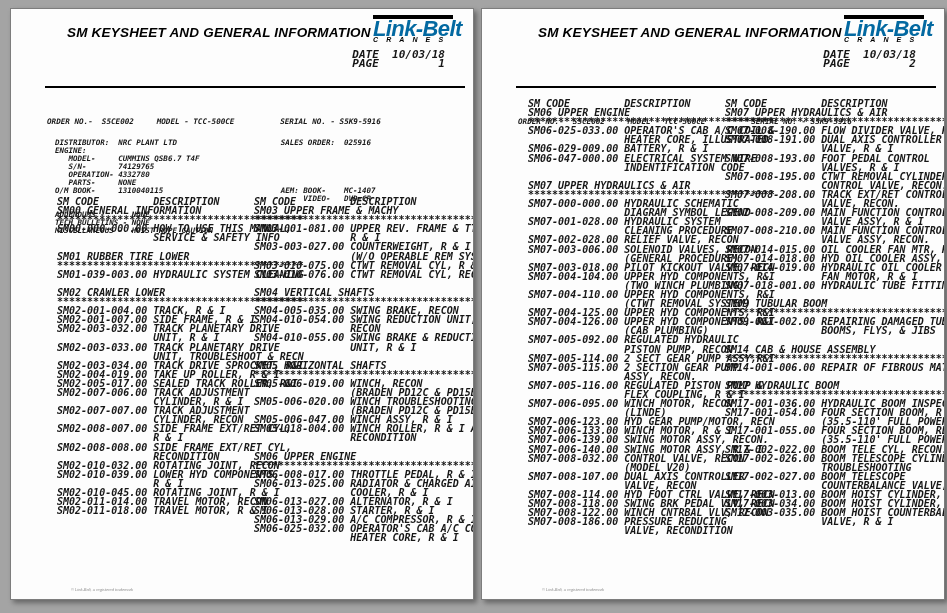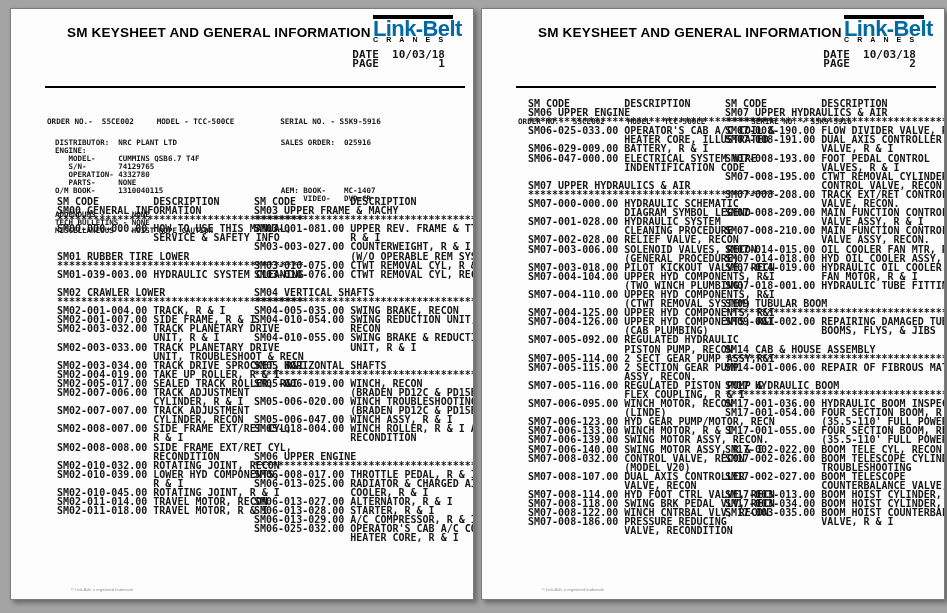--- a/index.html
+++ b/index.html
@@ -1,15 +1,15 @@
 <!DOCTYPE html>
 <html><head>
 <meta charset="utf-8">
 <style>
-  * { margin:0; padding:0; box-sizing:border-box; }
+  * { margin:0; padding:0; box-sizing:border-box;font-style:italic; }
   html,body { width:947px; height:613px; overflow:hidden; }
   body { background:#a4a4a4; position:relative; font-family:"Liberation Sans", sans-serif; }
 
   .page { position:absolute; top:8px; width:464px; height:592px;
           background:#fdfdfd; border:1px solid #7d7d7d;
           box-shadow:3px 3px 5px rgba(0,0,0,0.38); overflow:hidden; }
   .page1 { left:10px; }
   .page2 { left:481px; }
 
   .title { position:absolute; top:16px; left:56px; font-size:13.5px;

